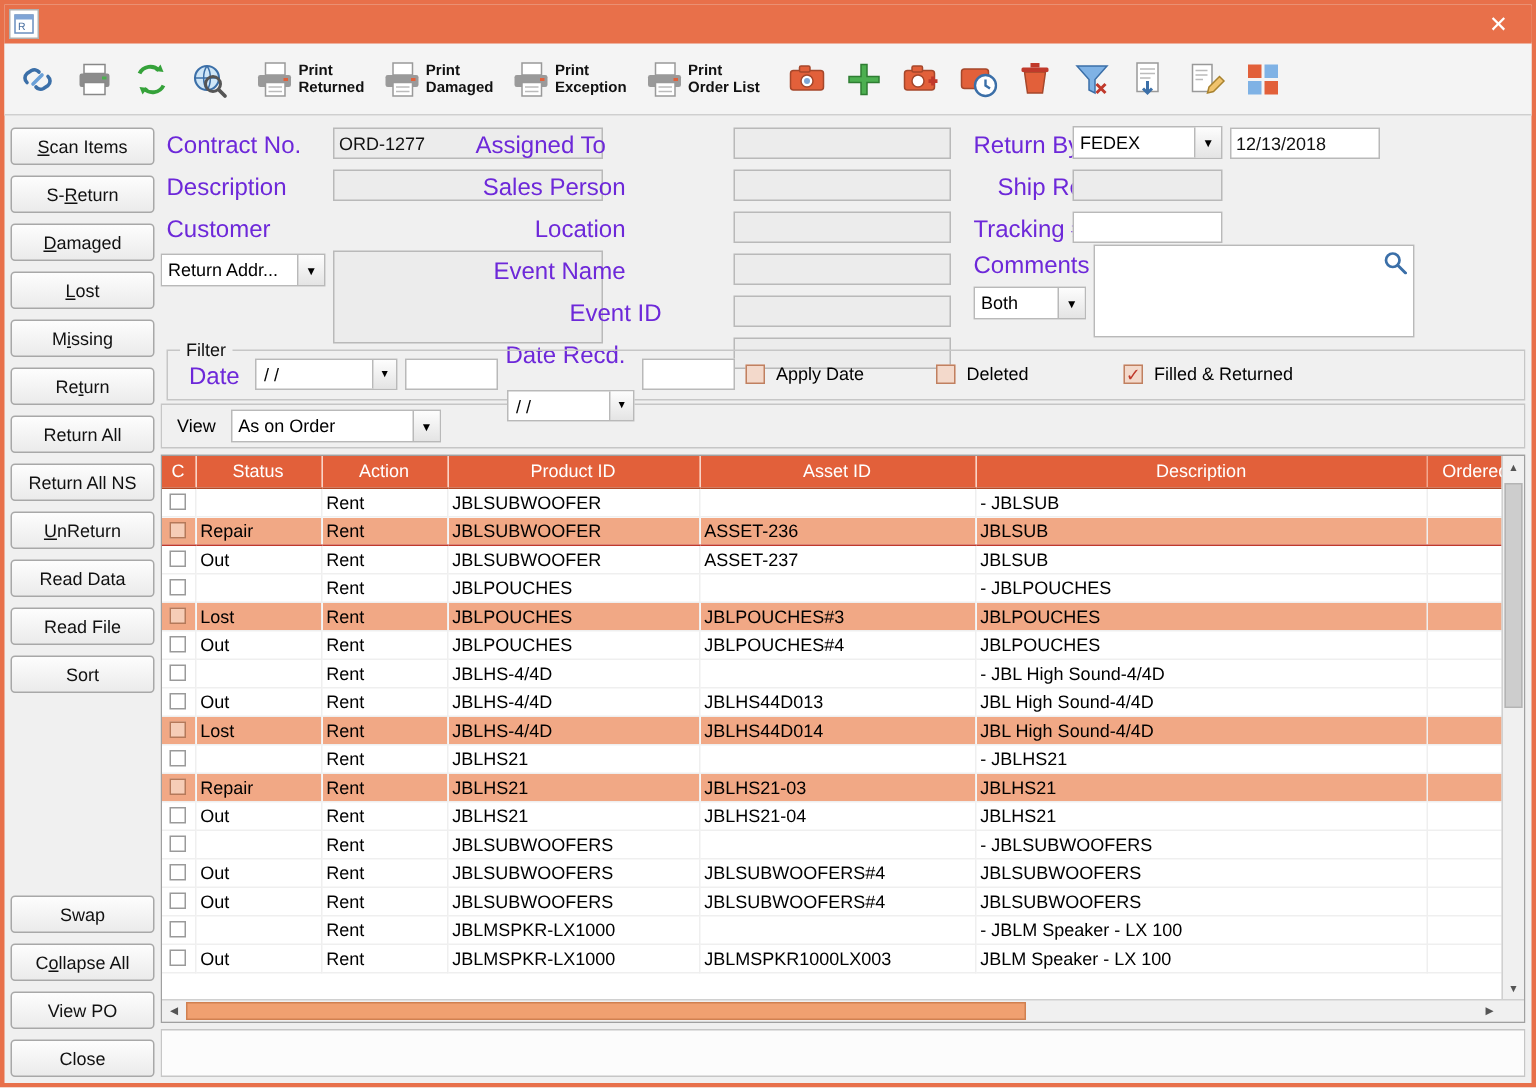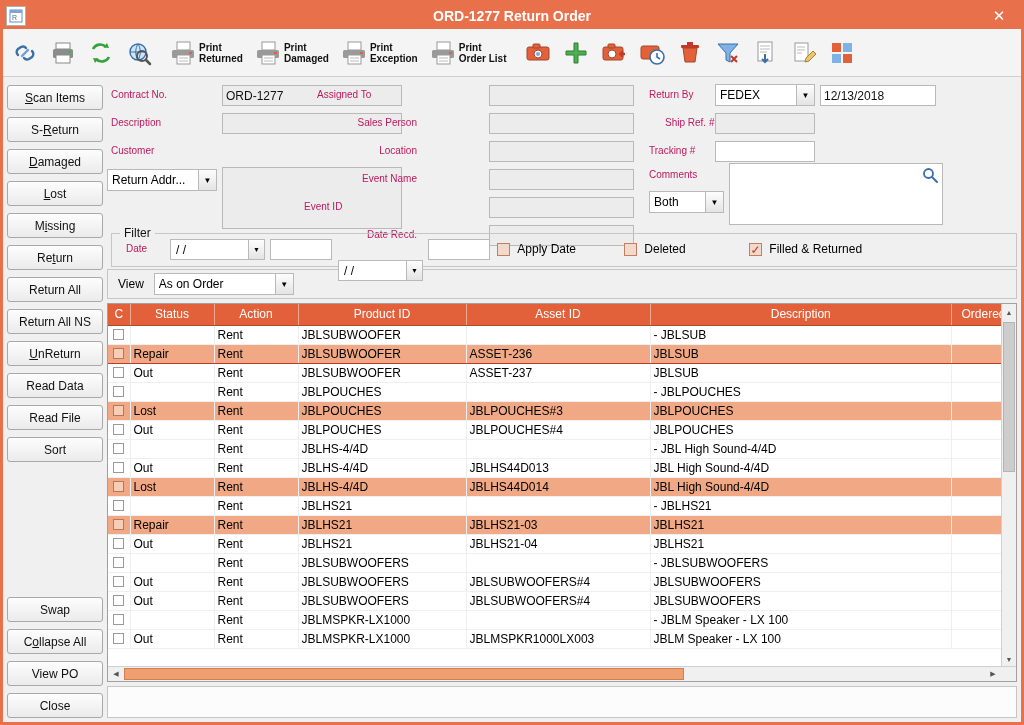--- a/index.html
+++ b/index.html
@@ -117,21 +117,21 @@
     gap: 4px;
     overflow: hidden;
   }
 
   
   .formzone {
     position: relative;
     height: 184px;
     flex: 0 0 auto;
   }
-  .fld-label { font-size: 10px; color: #be185d; }
+  .fld-label { font-size: 16px; color: #6d28d9; }
   .txt {
     background: #ececec;
     border: 1px solid #b9b9b9;
     height: 21px;
     font-size: 12px;
     padding: 1px 3px;
     color: #111;
     display: flex; align-items: center;
   }
   .txt.white { background: #ffffff; }
@@ -290,21 +290,20 @@
 <div class="window">
 
   <div class="titlebar">
     <div class="title-icon">
       <svg width="14" height="14" viewBox="0 0 14 14">
           <rect x="1" y="1" width="12" height="12" fill="#ffffff" stroke="#6a8fc0"></rect>
           <rect x="1" y="1" width="12" height="3" fill="#7fa4d6"></rect>
           <text x="3" y="11" font-size="7" fill="#4a6fa0">R</text>
         </svg>
     </div>
-    <div class="title-text">ORD-1277 Return Order</div>
     <div class="title-close">✕</div>
   </div>
 
   <div class="toolbar">
 
     <div class="tb-btn">
       <span class="ico">
         <svg width="26" height="26" viewBox="0 0 26 26">
             <g stroke="#3b6fa8" stroke-width="2.4" fill="none" stroke-linecap="round">
               <path d="M6 15a4 4 0 0 1 0-6l3-2a4 4 0 0 1 5 1"></path>
@@ -578,32 +577,32 @@
 
         <div class="abs fld-label" style="right:600px; top:36px; width:100px; text-align:right;">Sales Person</div>
         <div class="abs txt" style="left:382px; top:32px; width:145px;"></div>
 
         <div class="abs fld-label" style="right:600px; top:64px; width:100px; text-align:right;">Location</div>
         <div class="abs txt" style="left:382px; top:60px; width:145px;"></div>
 
         <div class="abs fld-label" style="right:600px; top:92px; width:100px; text-align:right;">Event Name</div>
         <div class="abs txt" style="left:382px; top:88px; width:145px;"></div>
 
-        <div class="abs fld-label" style="right:613px; top:120px; width:100px; text-align:left;">Event ID</div>
+        <div class="abs fld-label" style="right:576px; top:120px; width:100px; text-align:right;">Event ID</div>
         <div class="abs txt" style="left:382px; top:116px; width:145px;"></div>
 
         <div class="abs fld-label" style="right:600px; top:148px; width:100px; text-align:right;">Date Recd.</div>
         <div class="abs txt" style="left:382px; top:144px; width:145px;"></div>
 
         <div class="abs fld-label" style="left:542px; top:8px;">Return By</div>
         <div class="abs combo" style="left:608px; top:3px; width:100px;">
           <span>FEDEX</span>
           <span class="arrow">▼</span>
         </div>
-        <div class="abs txt white" style="left:713px; top:4px; width:116px;">12/13/2018</div>
+        <div class="abs txt white" style="left:713px; top:4px; width:100px;">12/13/2018</div>
 
         <div class="abs fld-label" style="left:542px; top:36px;margin-left:16px;">Ship Ref. #</div>
         <div class="abs txt" style="left:608px; top:32px; width:100px;"></div>
 
         <div class="abs fld-label" style="left:542px; top:64px;">Tracking #</div>
         <div class="abs txt white" style="left:608px; top:60px; width:100px;"></div>
 
         <div class="abs fld-label" style="left:542px; top:88px;">Comments</div>
         <div class="abs combo" style="left:542px; top:110px; width:75px;">
           <span>Both</span>

